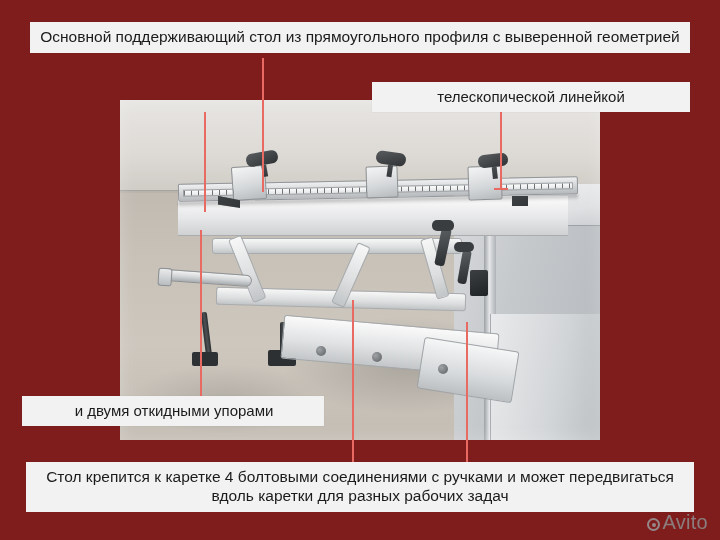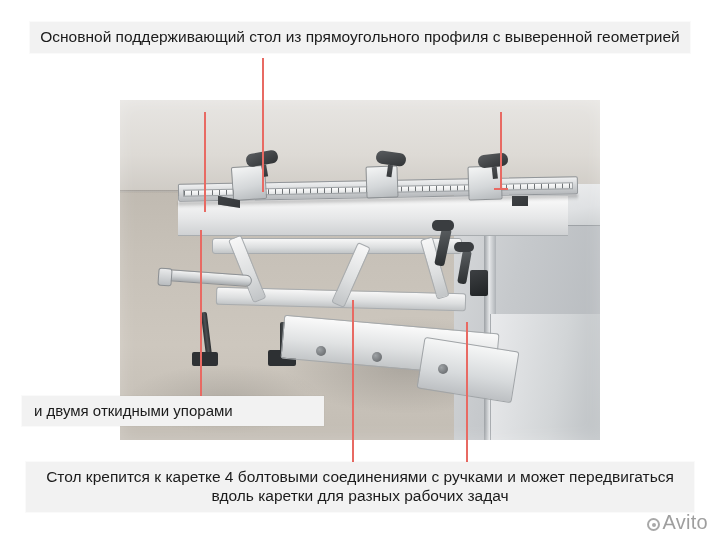--- a/index.html
+++ b/index.html
@@ -6,21 +6,21 @@
   html, body {
     margin: 0; padding: 0;
     width: 720px; height: 540px;
     background: #ececec;
     font-family: "Liberation Sans", sans-serif;
     overflow: hidden;
   }
   #stage {
     position: relative;
     width: 720px; height: 540px;
-    background: #ffffff;
+    background: #7f1d1d;
   }
 
   
   .photo {
     position: absolute;
     left: 120px; top: 100px;
     width: 480px; height: 340px;
     overflow: hidden;
     background: #cfcbc6;
   }
@@ -250,21 +250,21 @@
     font-size: 15.5px;
   }
   .label.left-mid {
     left: 30px; top: 82px; width: 330px;
   }
   .label.right-mid {
     left: 372px; top: 82px; width: 318px;
   }
   .label.left-low {
     left: 22px; top: 396px; width: 302px;
-    text-align: left;
+    text-align: center;
     padding-left: 12px;
   }
   .label.bottom {
     left: 26px; top: 462px; width: 668px;
     font-size: 15.5px;
   }
 
   
   .pline {
     position: absolute;
@@ -377,20 +377,21 @@
   <div class="pline pl-2"></div>
   <div class="pline pl-3"></div>
   <div class="pline pl-h1"></div>
   <div class="pline pl-4"></div>
   <div class="pline pl-5"></div>
   <div class="pline pl-6"></div>
 
   <div class="label top">Основной поддерживающий стол из прямоугольного профиля с выверенной геометрией</div>
 
 
+  <div class="label right-mid">телескопической линейкой</div>
 
   <div class="label left-low">и двумя откидными упорами</div>
 
   <div class="label bottom">Стол крепится к каретке 4 болтовыми соединениями с ручками и может передвигаться вдоль каретки для разных рабочих задач</div>
 
   <div class="watermark">
     <span class="wm-circle"></span><span>Avito</span>
   </div>
 
 </div>

